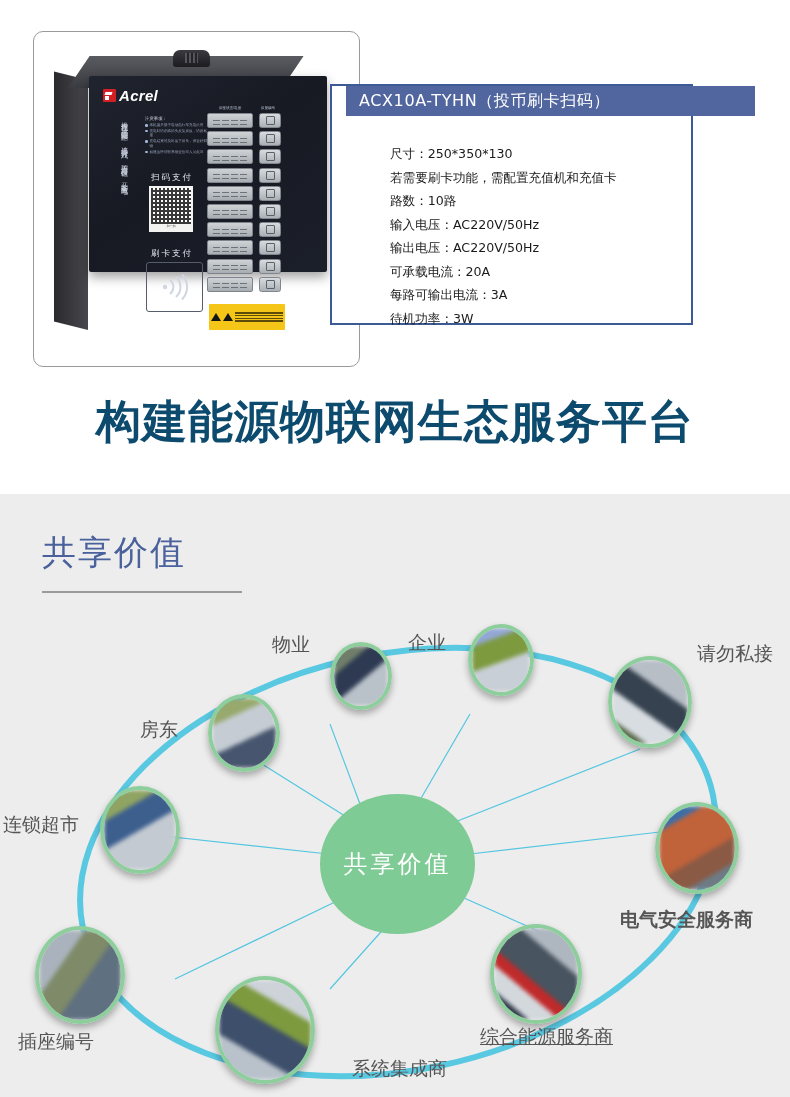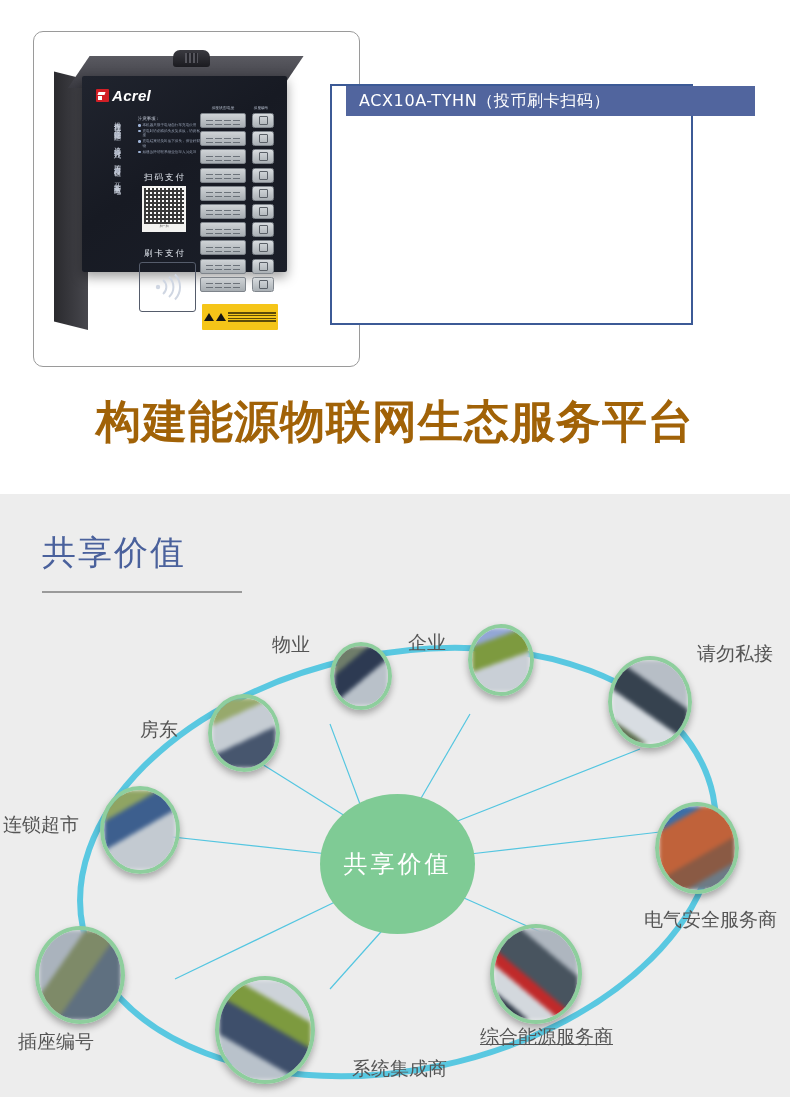--- a/index.html
+++ b/index.html
@@ -29,24 +29,25 @@
     position:absolute;left:0;top:30px;width:34px;height:250px;
     background:linear-gradient(90deg,#2a2a2e,#47474d);
     transform:skewY(14deg);transform-origin:top right;
   }
   .dev-top{
     position:absolute;left:14px;top:6px;width:214px;height:32px;
     background:linear-gradient(180deg,#5a5a61,#3b3b42);
     transform:skewX(-34deg);transform-origin:bottom left;
   }
   .dev-front{
-    position:absolute;left:28px;top:26px;width:205px;height:196px;
+    position:absolute;left:35px;top:26px;width:205px;height:196px;
     background:linear-gradient(145deg,#20242e 0%,#171a23 45%,#1b1f29 100%);
     border-radius:2px;
     box-shadow:0 5px 12px rgba(0,0,0,.38);
+    padding-left:33px;
   }
   .dev-knob{
     position:absolute;left:119px;top:0px;width:37px;height:17px;
     background:linear-gradient(180deg,#3a3a40,#1b1b20);
     border-radius:7px 7px 3px 3px;
   }
   .dev-knob:after{
     content:"";position:absolute;left:12px;top:3px;width:13px;height:10px;
     background:repeating-linear-gradient(90deg,#55555c 0 2px,#24242a 2px 4px);
   }
@@ -165,21 +166,21 @@
   }
   .spec-list{position:absolute;left:350px;top:126px;width:340px;}
   .spec-list li{
     list-style:none;color:#1a1a1a;font-size:12.6px;line-height:23.5px;
     font-family:"DejaVu Sans",sans-serif;white-space:nowrap;
   }
 
   
   .headline{
     position:absolute;left:0;top:392px;width:790px;text-align:center;
-    font-size:45px;font-weight:bold;color:#a16207;letter-spacing:1px;
+    font-size:45px;font-weight:bold;color:#0c4a6e;letter-spacing:1px;
     font-family:"DejaVu Sans",sans-serif;
   }
 
   
   .bottom-section{position:absolute;left:0;top:494px;width:790px;height:603px;background:#ededed;}
   .sec-title{
     position:absolute;left:42px;top:36px;font-size:34px;color:#4a619c;
     letter-spacing:2px;font-family:"DejaVu Sans",sans-serif;
   }
   .sec-rule{position:absolute;left:42px;top:97px;width:200px;height:2px;background:#9a9a9a;}
@@ -406,20 +407,30 @@
           </div>
 
         </div>
       </div>
     </div>
 
     <div class="spec-box"></div>
     <div class="spec-banner">
       <span>ACX10A-TYHN（投币刷卡扫码）</span>
     </div>
+    <ul class="spec-list" id="spec-list">
+        <li>尺寸：250*350*130</li>
+        <li>若需要刷卡功能，需配置充值机和充值卡</li>
+        <li>路数：10路</li>
+        <li>输入电压：AC220V/50Hz</li>
+        <li>输出电压：AC220V/50Hz</li>
+        <li>可承载电流：20A</li>
+        <li>每路可输出电流：3A</li>
+        <li>待机功率：3W</li>
+      </ul>
 
     <div class="headline">构建能源物联网生态服务平台</div>
   </div>
 
   <div class="bottom-section">
     <div class="sec-title">共享价值</div>
     <div class="sec-rule"></div>
 
     <div class="diagram">
       <svg width="790" height="490" viewBox="0 0 790 490">
@@ -465,21 +476,21 @@
       <div class="node" style="left:100px;top:182px;width:80px;height:88px;">
         <div class="node-img" style="background:linear-gradient(150deg,#8fa463 0 26%,#3d5f8e 26% 50%,#c3cad1 50% 100%);"></div>
       </div>
       <div class="node" style="left:208px;top:90px;width:72px;height:78px;">
         <div class="node-img" style="background:linear-gradient(155deg,#97a96c 0 28%,#c5ccd3 28% 58%,#47566e 58% 100%);"></div>
       </div>
 
       <div class="nlabel" style="left:272px;top:28px;">物业</div>
       <div class="nlabel" style="left:408px;top:26px;">企业</div>
       <div class="nlabel" style="left:697px;top:37px;">请勿私接</div>
-      <div class="nlabel" style="left:644px;top:303px;">电气安全服务商</div>
+      <div class="nlabel" style="left:620px;top:303px;font-weight:bold;">电气安全服务商</div>
       <div class="nlabel" style="left:480px;top:420px;text-decoration:underline;">综合能源服务商</div>
       <div class="nlabel" style="left:352px;top:452px;font-family:Liberation Mono, monospace;">系统集成商</div>
       <div class="nlabel" style="left:18px;top:425px;">插座编号</div>
       <div class="nlabel" style="left:3px;top:208px;">连锁超市</div>
       <div class="nlabel" style="left:140px;top:113px;">房东</div>
     </div>
   </div>
 </div>
 
 </body></html>

